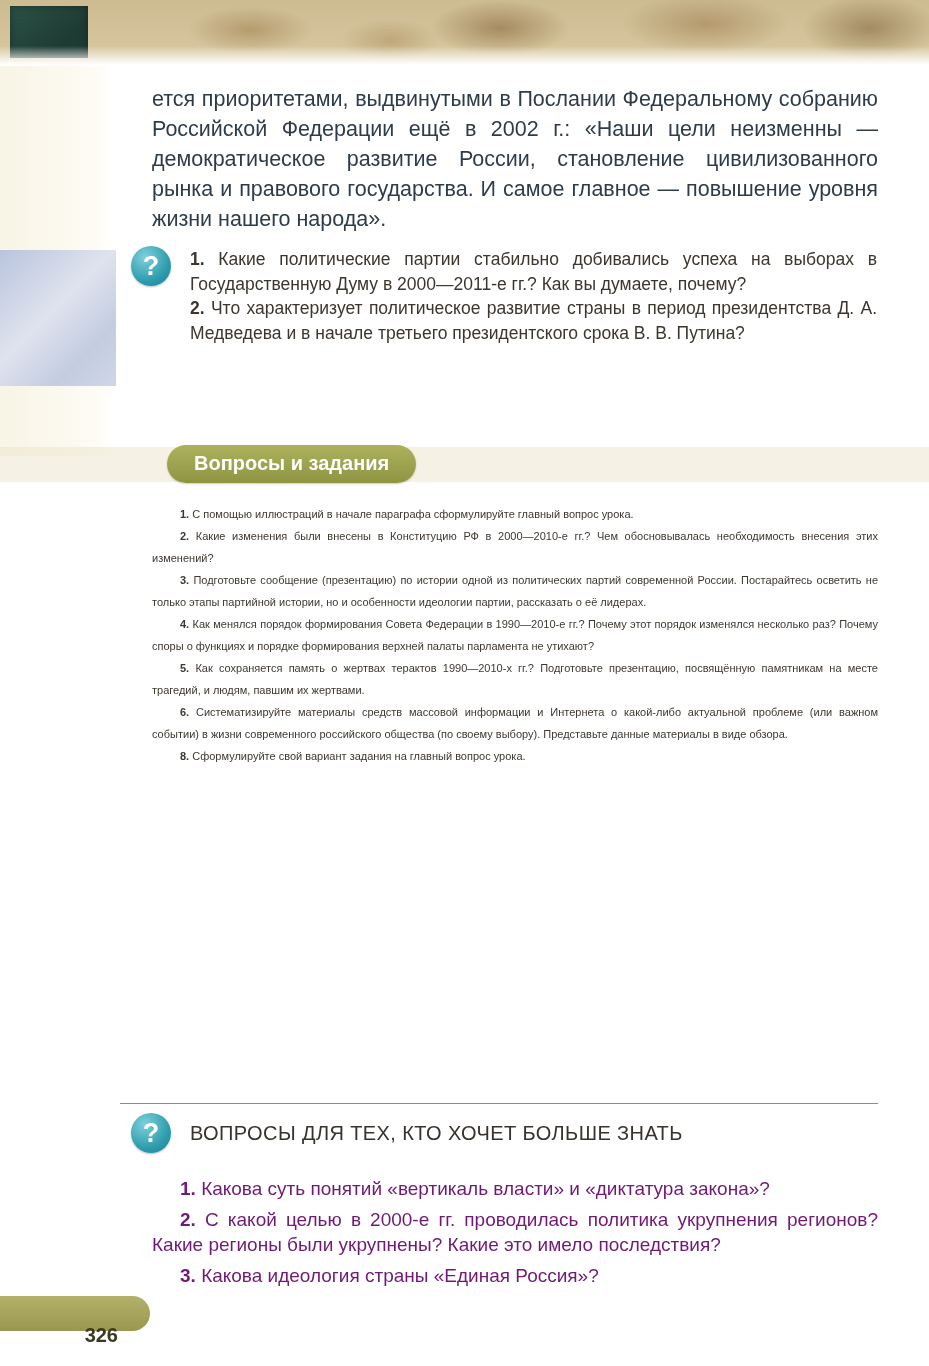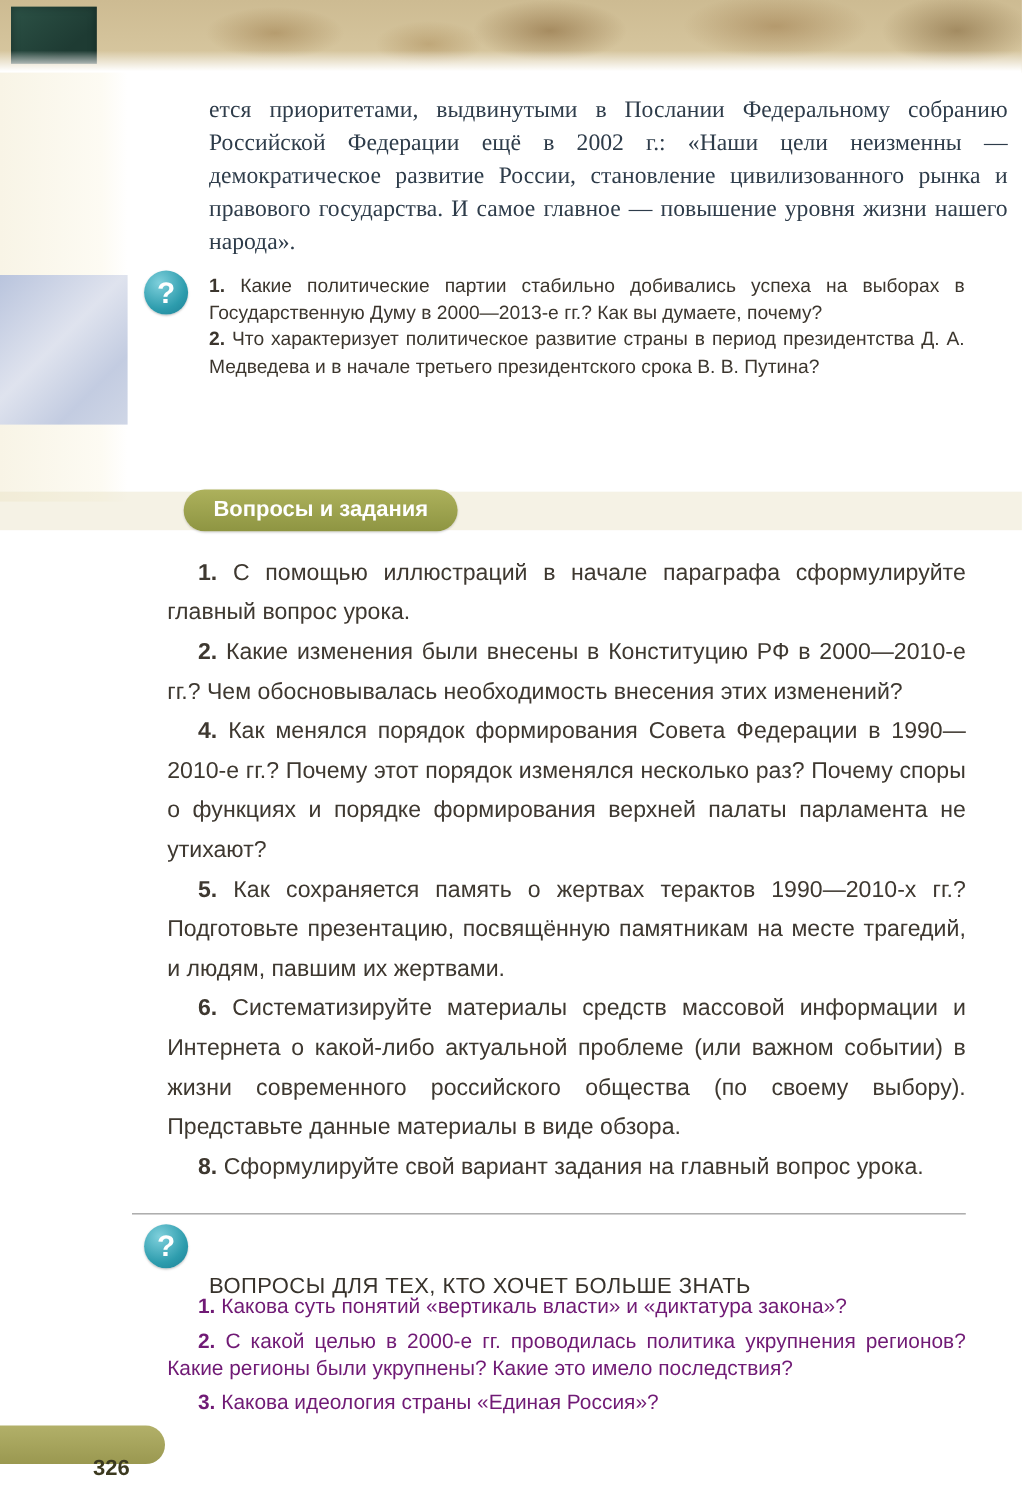--- a/index.html
+++ b/index.html
@@ -38,22 +38,22 @@
     position:absolute;left:0;top:250px;width:116px;height:136px;
     background:linear-gradient(135deg,#b9c4dd 0%,#dfe3ee 45%,#c3cce1 75%,#cfd6e6 100%);
   }
   .badge-band{
     position:absolute;left:0;top:447px;width:929px;height:35px;
     background:rgba(233,226,198,.45);
   }
   
   .intro{
     position:absolute;left:152px;top:84px;width:726px;
-    font-family:Liberation Serif, serif;
-    font-size:21.5px;line-height:30px;text-align:justify;color:#2e3c4a;margin-left:38px;
+    font-family:Liberation Sans, sans-serif;
+    font-size:21.5px;line-height:30px;text-align:justify;color:#2e3c4a;
   }
   .q-icon{
     width:40px;height:40px;border-radius:50%;
     background:radial-gradient(circle at 35% 28%, #7fd0dc, #2d9cad 62%, #1e7e95);
     color:#ffffff;font-weight:bold;font-size:27px;
     display:flex;align-items:center;justify-content:center;
     box-shadow:0 1px 2px rgba(0,0,0,.25);
   }
   .q-icon-1{position:absolute;left:131px;top:246px;}
   .q-icon-2{position:absolute;left:131px;top:1113px;}
@@ -64,30 +64,30 @@
   .inline-questions p{margin:0;}
   .section-badge{
     position:absolute;left:167px;top:445px;
     background:linear-gradient(#adb15c,#8e9542);
     border-radius:19px;padding:7px 27px 8px 27px;
     color:#ffffff;font-weight:bold;font-size:20px;
     box-shadow:0 1px 2px rgba(0,0,0,.2);
   }
   .tasks{
     position:absolute;left:152px;top:503px;width:726px;
-    font-size:21px;line-height:36px;text-align:justify;color:#3e3830;
+    font-size:11px;line-height:22px;text-align:justify;color:#3e3830;
   }
   .tasks p{margin:0;text-indent:28px;}
   .num{font-weight:bold;}
   .divider{
     position:absolute;left:120px;top:1103px;width:758px;height:1px;background:#8c8c8c;
   }
   .more-heading{
     position:absolute;left:190px;top:1122px;width:690px;
-    font-size:20px;letter-spacing:.4px;color:#37322b;margin-top:36px;
+    font-size:20px;letter-spacing:.4px;color:#37322b;
   }
   .more-items{
     position:absolute;left:152px;top:1176px;width:726px;
     font-size:19px;line-height:25.5px;text-align:justify;color:#701a75;
   }
   .more-items p{margin:0 0 5px 0;text-indent:28px;}
   .page-badge{
     position:absolute;left:0;top:1296px;width:150px;height:35px;
     background:linear-gradient(#b2b069,#9a9850);
     border-radius:0 18px 18px 0;
@@ -107,30 +107,31 @@
 
 <div class="left-strip"></div>
 <div class="left-photo"></div>
 
 <div class="intro">ется приоритетами, выдвинутыми в Послании Федеральному собранию Российской Федерации ещё в 2002 г.: «Наши цели неизменны — демократическое развитие России, становление цивилизованного рынка и правового государства. И самое главное — повышение уровня жизни нашего народа».</div>
 
 <div class="q-icon q-icon-1">
   <span>?</span>
 </div>
 <div class="inline-questions">
-  <p><b class="num">1.</b><span> Какие политические партии стабильно добивались успеха на выборах в Государственную Думу в 2000—2013-е гг.? Как вы думаете, почему?</span></p>
+  <p><b class="num">1.</b><span> Какие политические партии стабильно добивались успеха на выборах в Государственную Думу в 2000—2011-е гг.? Как вы думаете, почему?</span></p>
   <p><b class="num">2.</b><span> Что характеризует политическое развитие страны в период президентства Д. А. Медведева и в начале третьего президентского срока В. В. Путина?</span></p>
 </div>
 
 <div class="badge-band"></div>
 <div class="section-badge">Вопросы и задания</div>
 
 <div class="tasks">
   <p><b class="num">1.</b><span> С помощью иллюстраций в начале параграфа сформулируйте главный вопрос урока.</span></p>
   <p><b class="num">2.</b><span> Какие изменения были внесены в Конституцию РФ в 2000—2010-е гг.? Чем обосновывалась необходимость внесения этих изменений?</span></p>
+  <p><b class="num">3.</b><span> Подготовьте сообщение (презентацию) по истории одной из политических партий современной России. Постарайтесь осветить не только этапы партийной истории, но и особенности идеологии партии, рассказать о её лидерах.</span></p>
   <p><b class="num">4.</b><span> Как менялся порядок формирования Совета Федерации в 1990—2010-е гг.? Почему этот порядок изменялся несколько раз? Почему споры о функциях и порядке формирования верхней палаты парламента не утихают?</span></p>
   <p><b class="num">5.</b><span> Как сохраняется память о жертвах терактов 1990—2010-х гг.? Подготовьте презентацию, посвящённую памятникам на месте трагедий, и людям, павшим их жертвами.</span></p>
   <p><b class="num">6.</b><span> Систематизируйте материалы средств массовой информации и Интернета о какой-либо актуальной проблеме (или важном событии) в жизни современного российского общества (по своему выбору). Представьте данные материалы в виде обзора.</span></p>
   <p><b class="num">8.</b><span> Сформулируйте свой вариант задания на главный вопрос урока.</span></p>
 </div>
 
 <div class="divider"></div>
 <div class="q-icon q-icon-2">
   <span>?</span>
 </div>

